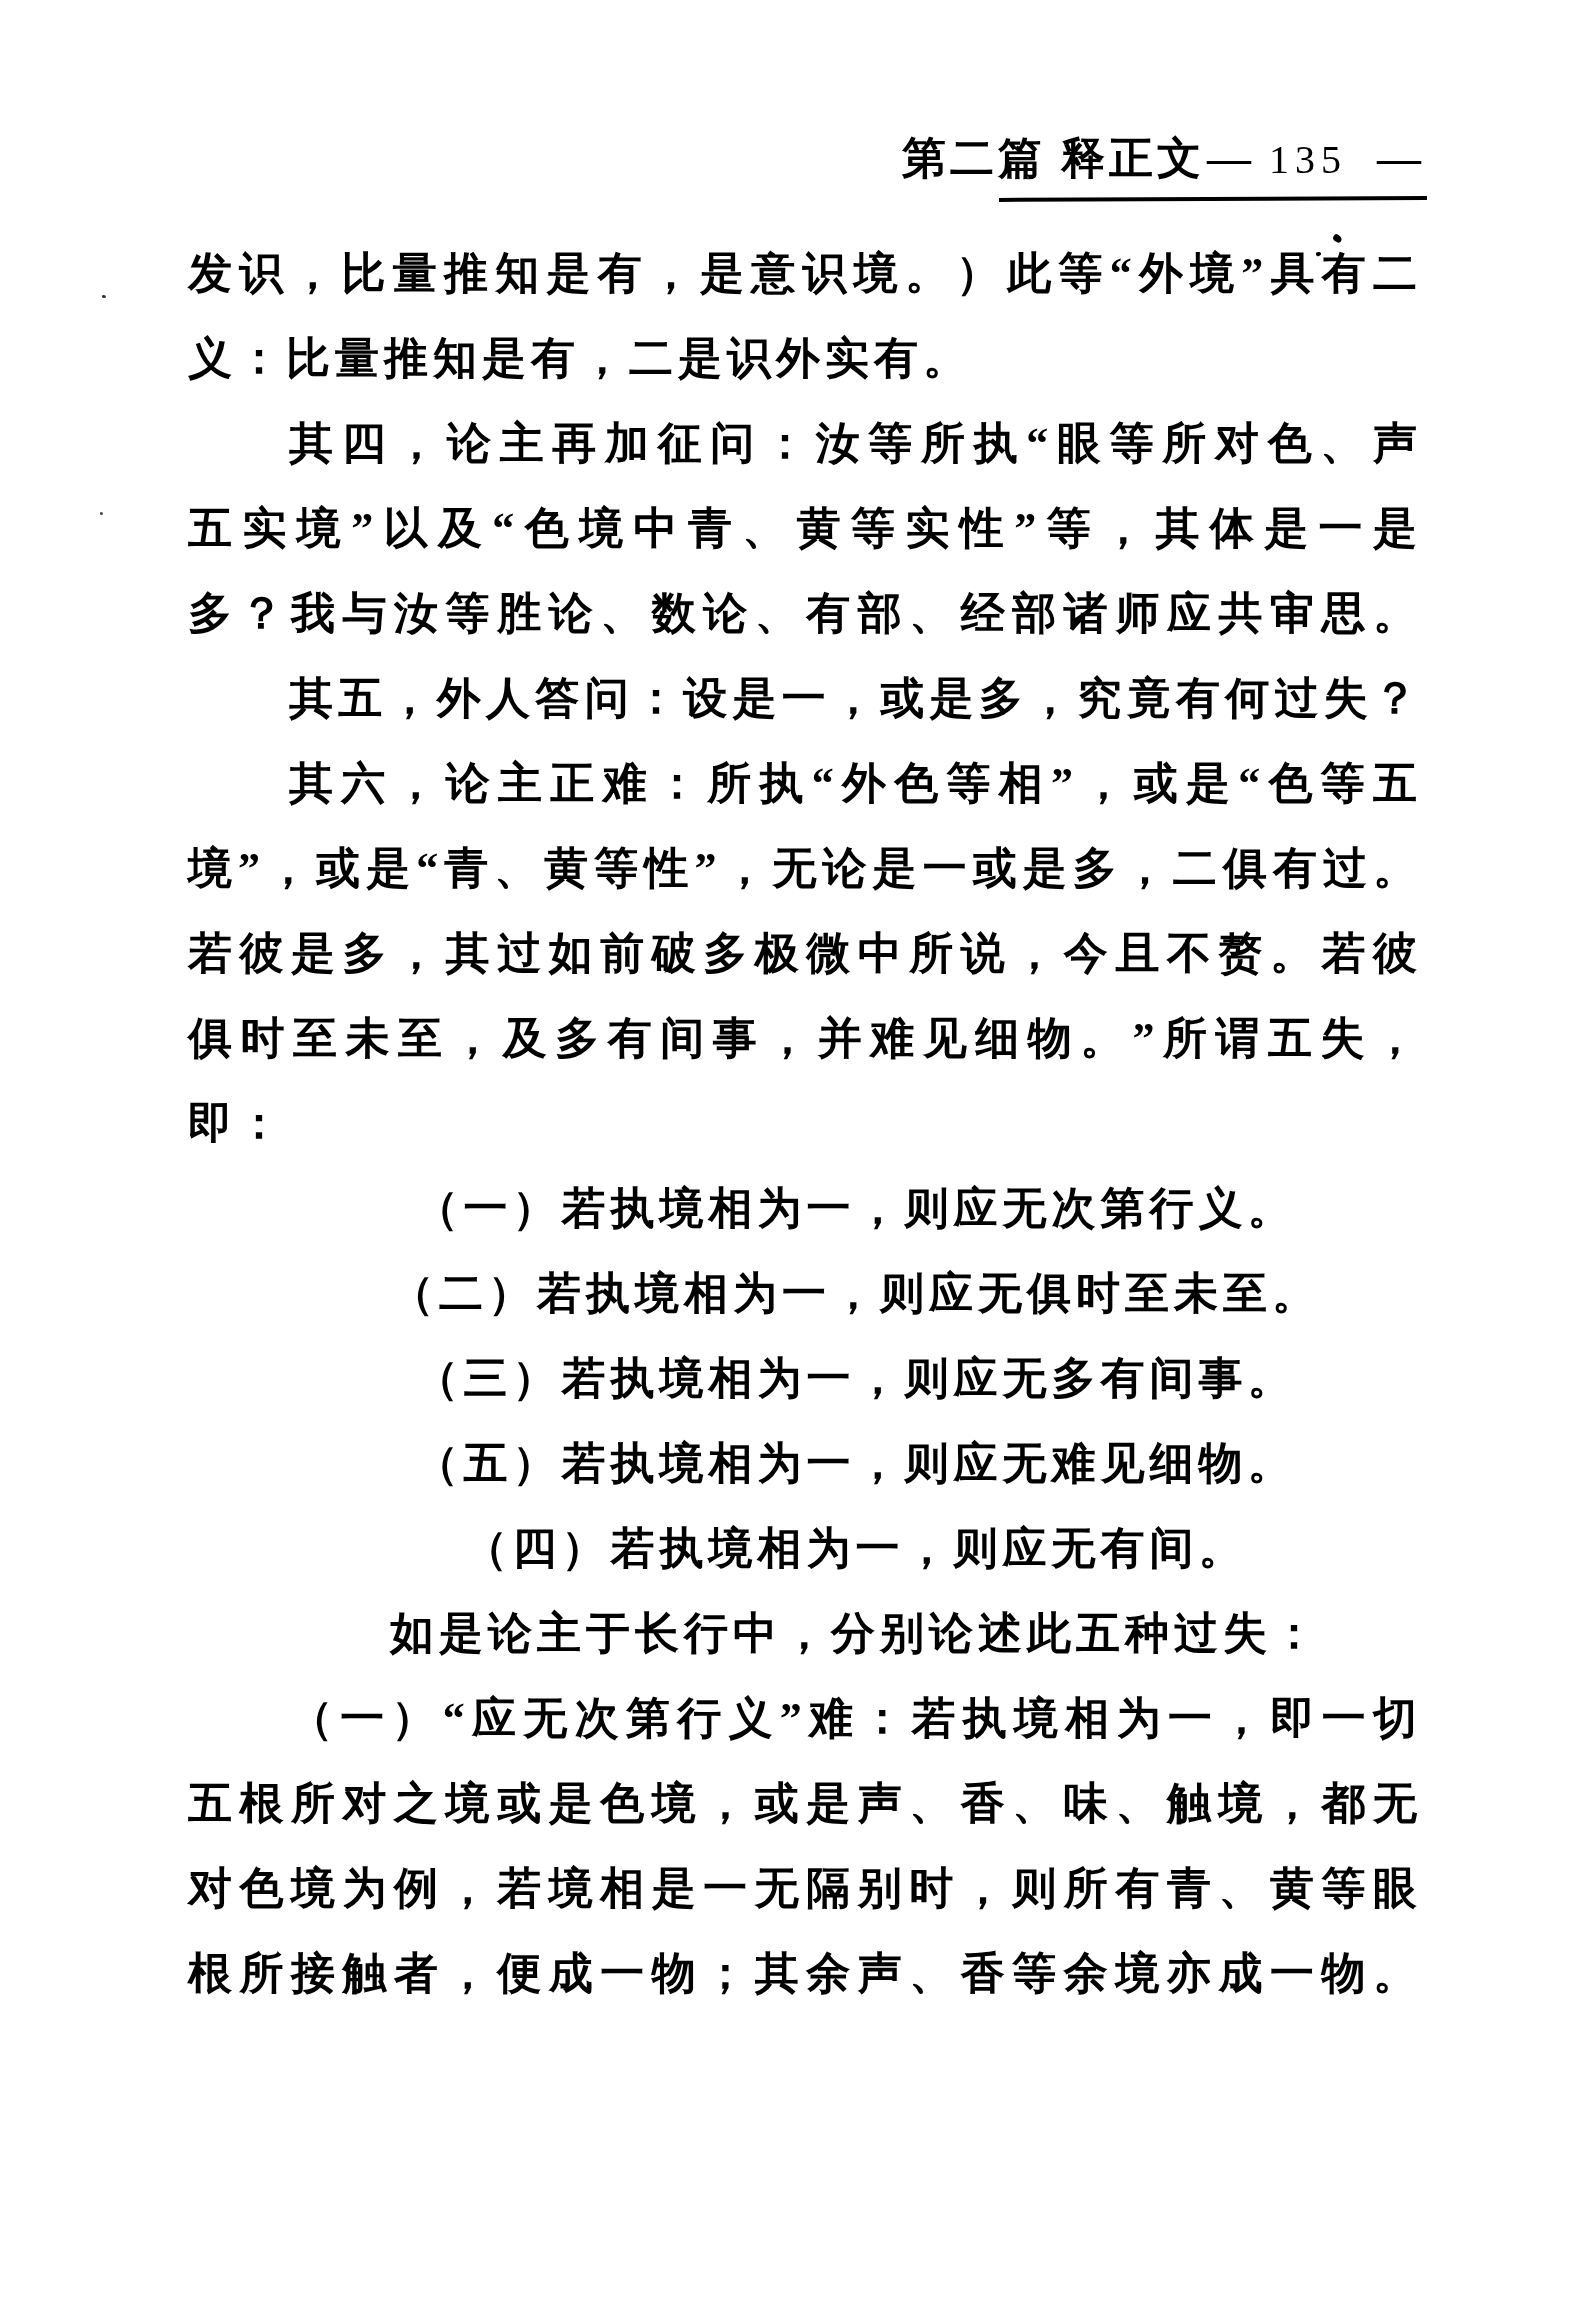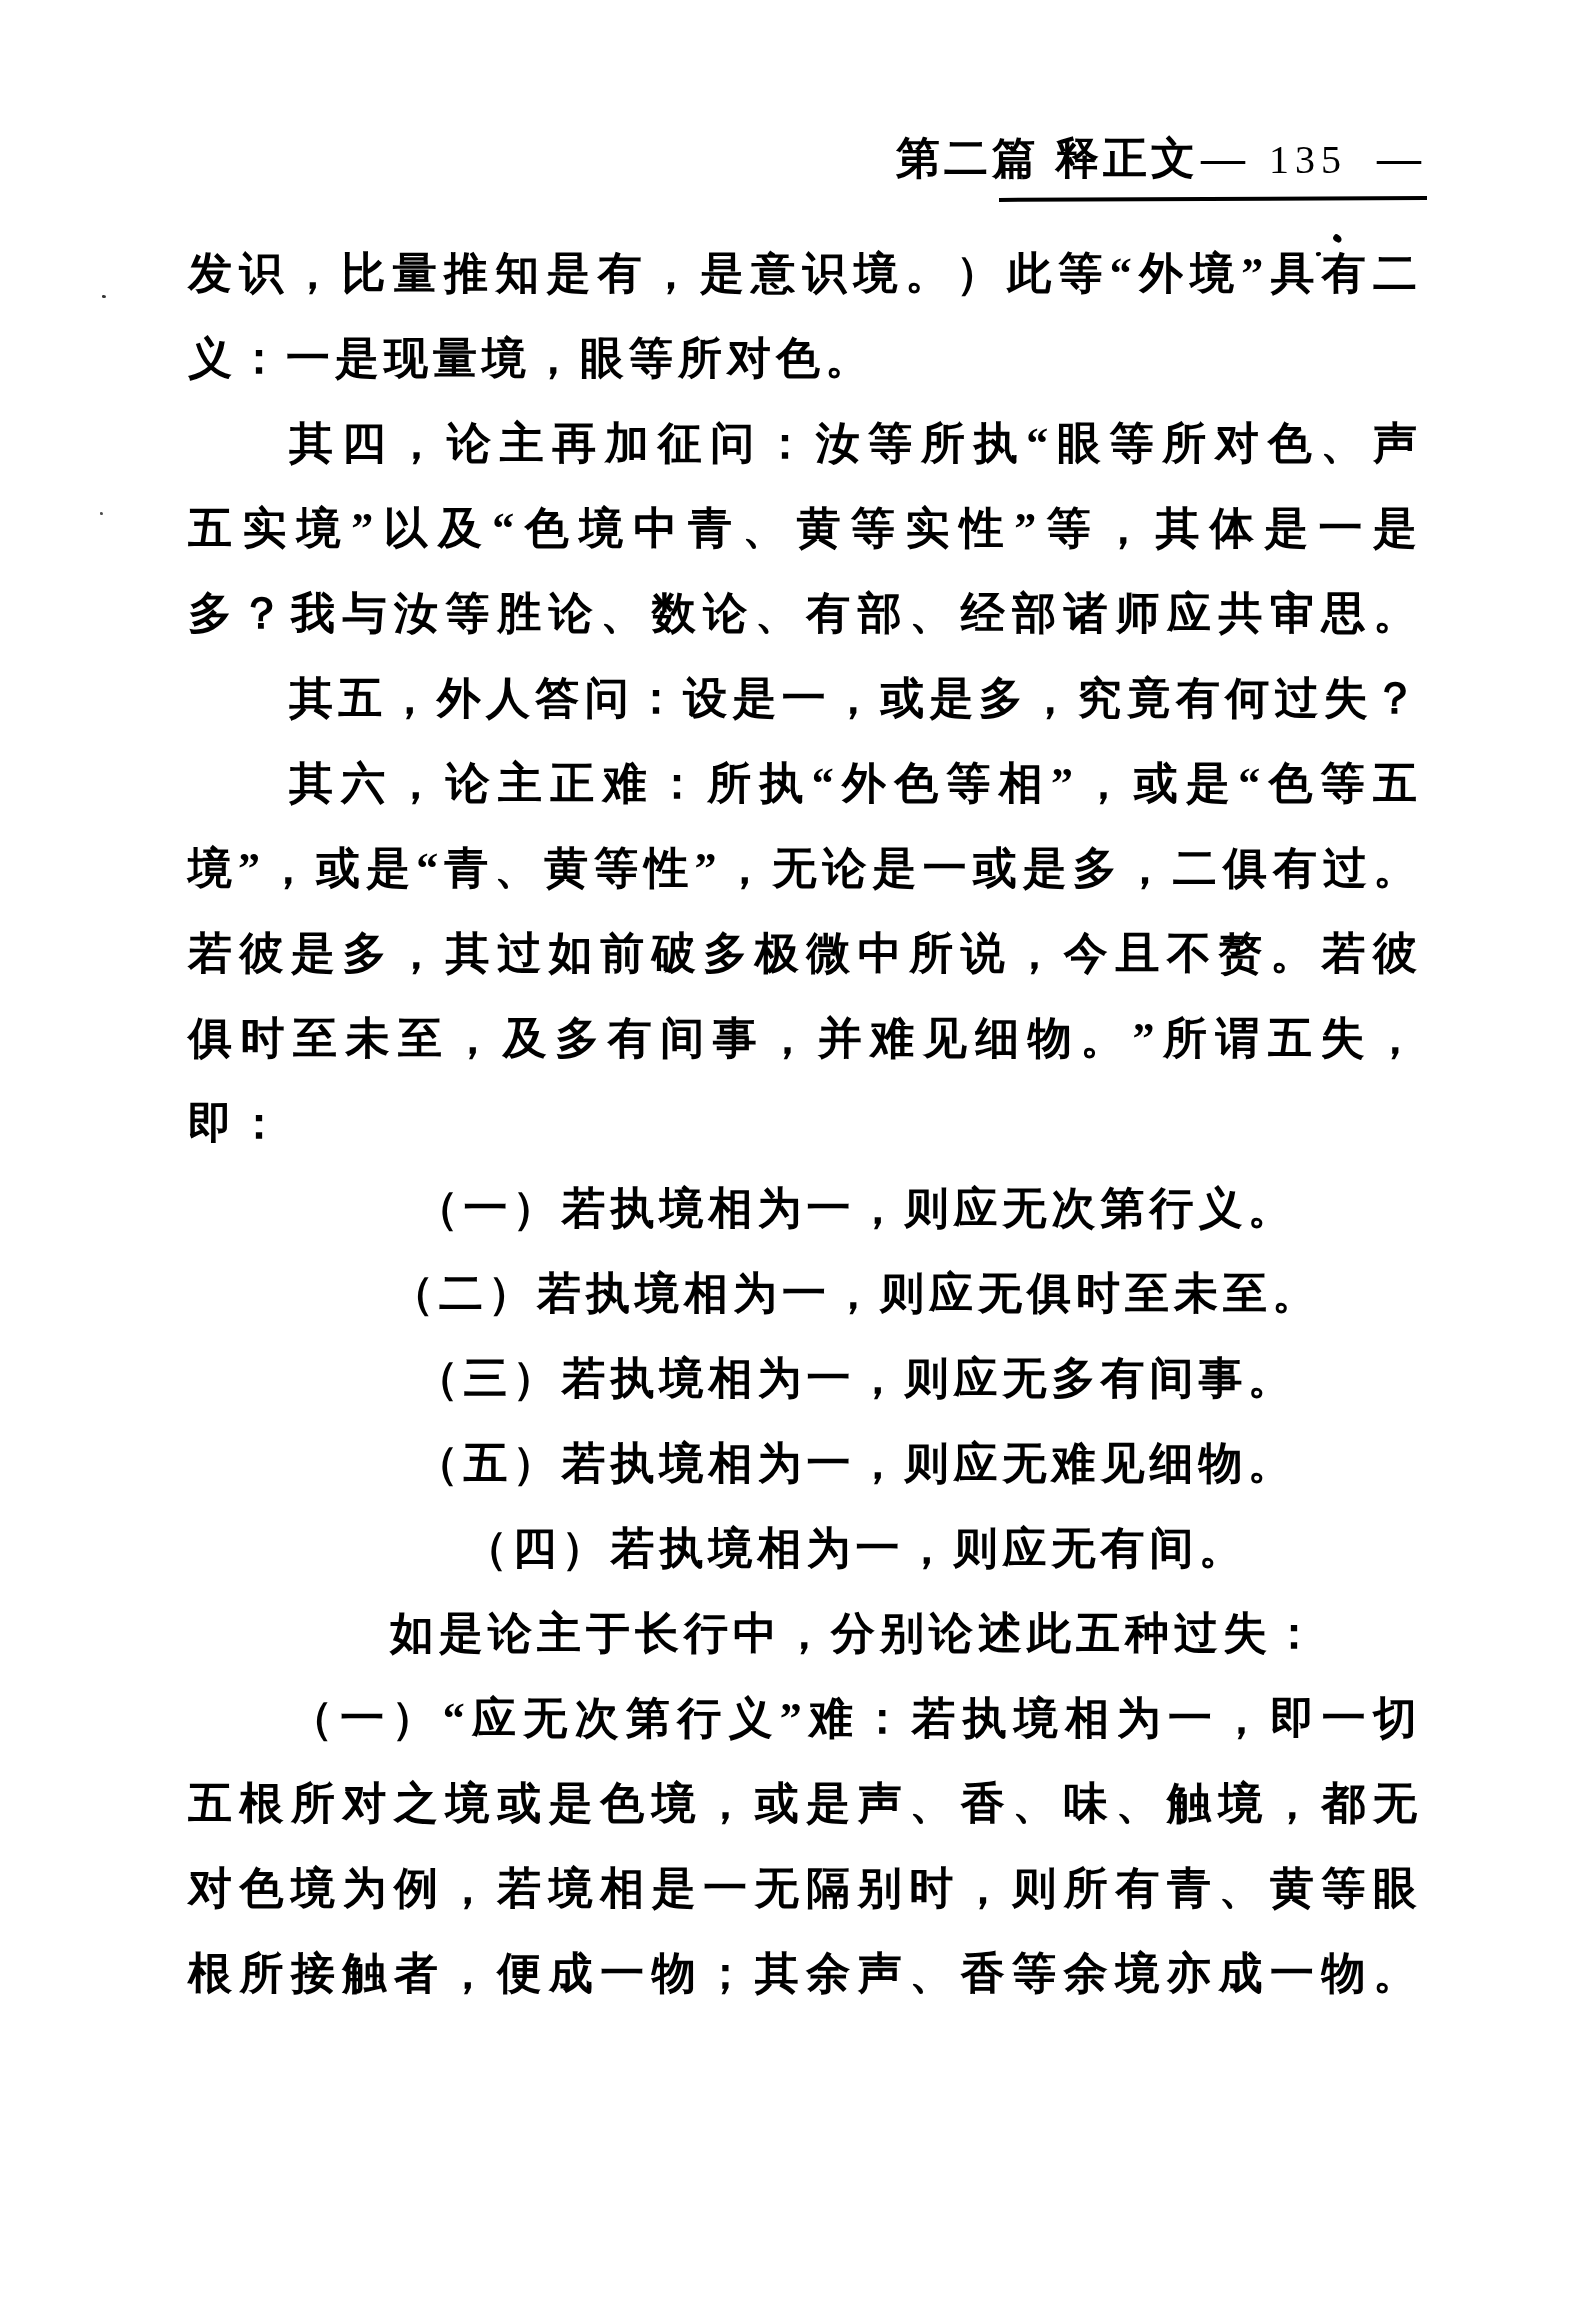--- a/index.html
+++ b/index.html
@@ -19,21 +19,21 @@
     font-size:44px;
     letter-spacing:4px;
     white-space:nowrap;
   }
   .running-head .head-title{font-weight:700;text-align:right;}
   .running-head .head-dash{font-weight:700;margin-left:2px;}
   .running-head .head-dash.last{margin-left:30px;}
   .running-head .head-pageno{
     font-weight:400;
     font-size:40px;
-    margin-left:20px;
+    margin-left:14px;
     letter-spacing:6px;
   }
   .head-rule{
     position:absolute;
     left:999px;top:197px;
     width:428px;height:4px;
     background:#000;
     transform:rotate(-0.25deg);
   }
   
@@ -75,21 +75,21 @@
 
 <div class="page">
 
   <div class="running-head">
     <span class="head-title">第二篇 释正文</span><span class="head-dash">—</span><span class="head-pageno">135</span><span class="head-dash last">—</span>
   </div>
   <div class="head-rule"></div>
 
   <div class="body-text">
     <div class="line fill">发识，比量推知是有，是意识境。）此等“外境”具有二</div>
-    <div class="line">义：一是现量境，眼等所对色。</div>
+    <div class="line">义：比量推知是有，二是识外实有。</div>
     <div class="line fill indent">其四，论主再加征问：汝等所执“眼等所对色、声</div>
     <div class="line fill">五实境”以及“色境中青、黄等实性”等，其体是一是</div>
     <div class="line fill">多？我与汝等胜论、数论、有部、经部诸师应共审思。</div>
     <div class="line fill indent">其五，外人答问：设是一，或是多，究竟有何过失？</div>
     <div class="line fill indent">其六，论主正难：所执“外色等相”，或是“色等五</div>
     <div class="line fill">境”，或是“青、黄等性”，无论是一或是多，二俱有过。</div>
     <div class="line fill">若彼是多，其过如前破多极微中所说，今且不赘。若彼</div>
     <div class="line fill">俱时至未至，及多有间事，并难见细物。”所谓五失，</div>
     <div class="line">即：</div>
     <div class="line indent">（一）若执境相为一，则应无次第行义。</div>

